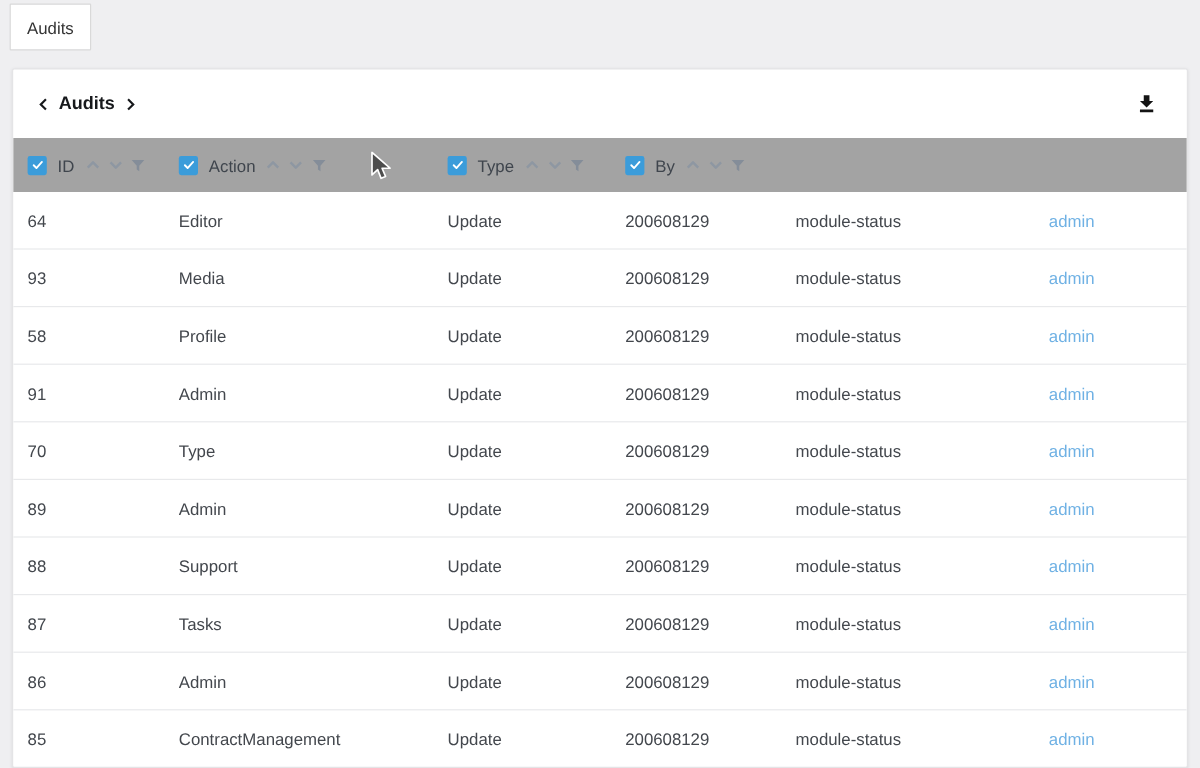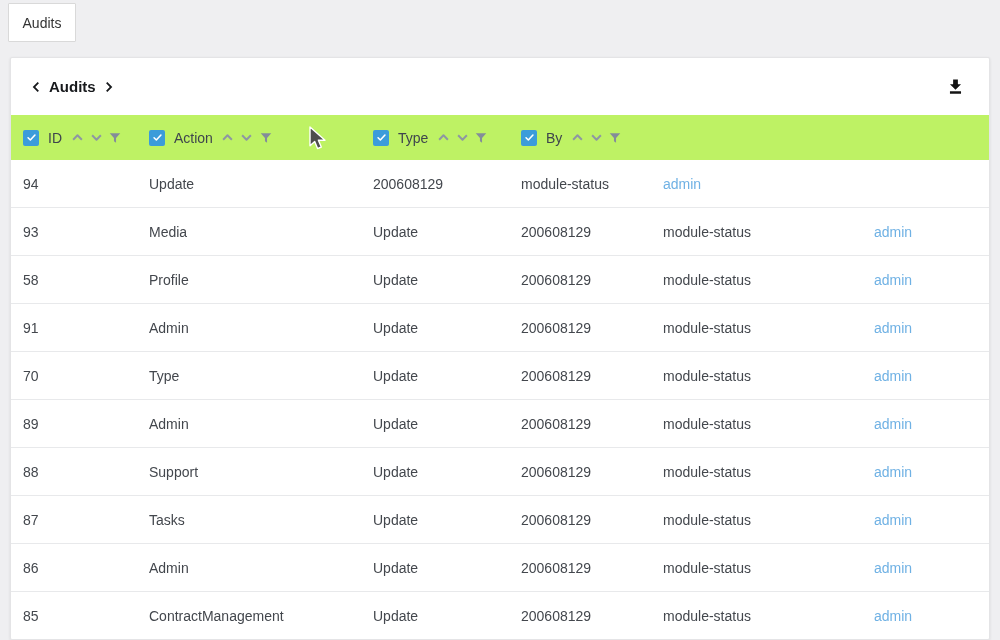--- a/index.html
+++ b/index.html
@@ -56,21 +56,21 @@
     cursor: pointer;
   }
 
   
   .grid {
     display: grid;
     grid-template-columns: 126px 224px 148px 142px 211px 1fr;
     padding-left: 12px;
   }
   .thead {
-    background: #bef264;
+    background: #a3a3a3;
     height: 45px;
     align-items: center;
   }
   .hcell {
     display: flex; align-items: center;
     font-size: 14px; color: #3f454d;
     white-space: nowrap;
   }
   .checkbox {
     width: 16px; height: 16px;
@@ -235,21 +235,22 @@
       <span class="filter-btn">
           <svg width="14" height="14" viewBox="0 0 24 24">
             <path d="M3 4h18l-7.2 8.2V20l-3.6-2.6v-5.2z" fill="#848d99"></path>
           </svg>
         </span>
     </div>
   </div>
 
   <div>
     <div class="grid row">
-      <div class="cell">94</div>
+      <div class="cell">64</div>
+      <div class="cell">Editor</div>
       <div class="cell">Update</div>
       <div class="cell">200608129</div>
       <div class="cell">module-status</div>
       <div class="cell"><a class="by-link">admin</a></div>
     </div>
 
     <div class="grid row">
       <div class="cell">93</div>
       <div class="cell">Media</div>
       <div class="cell">Update</div>

